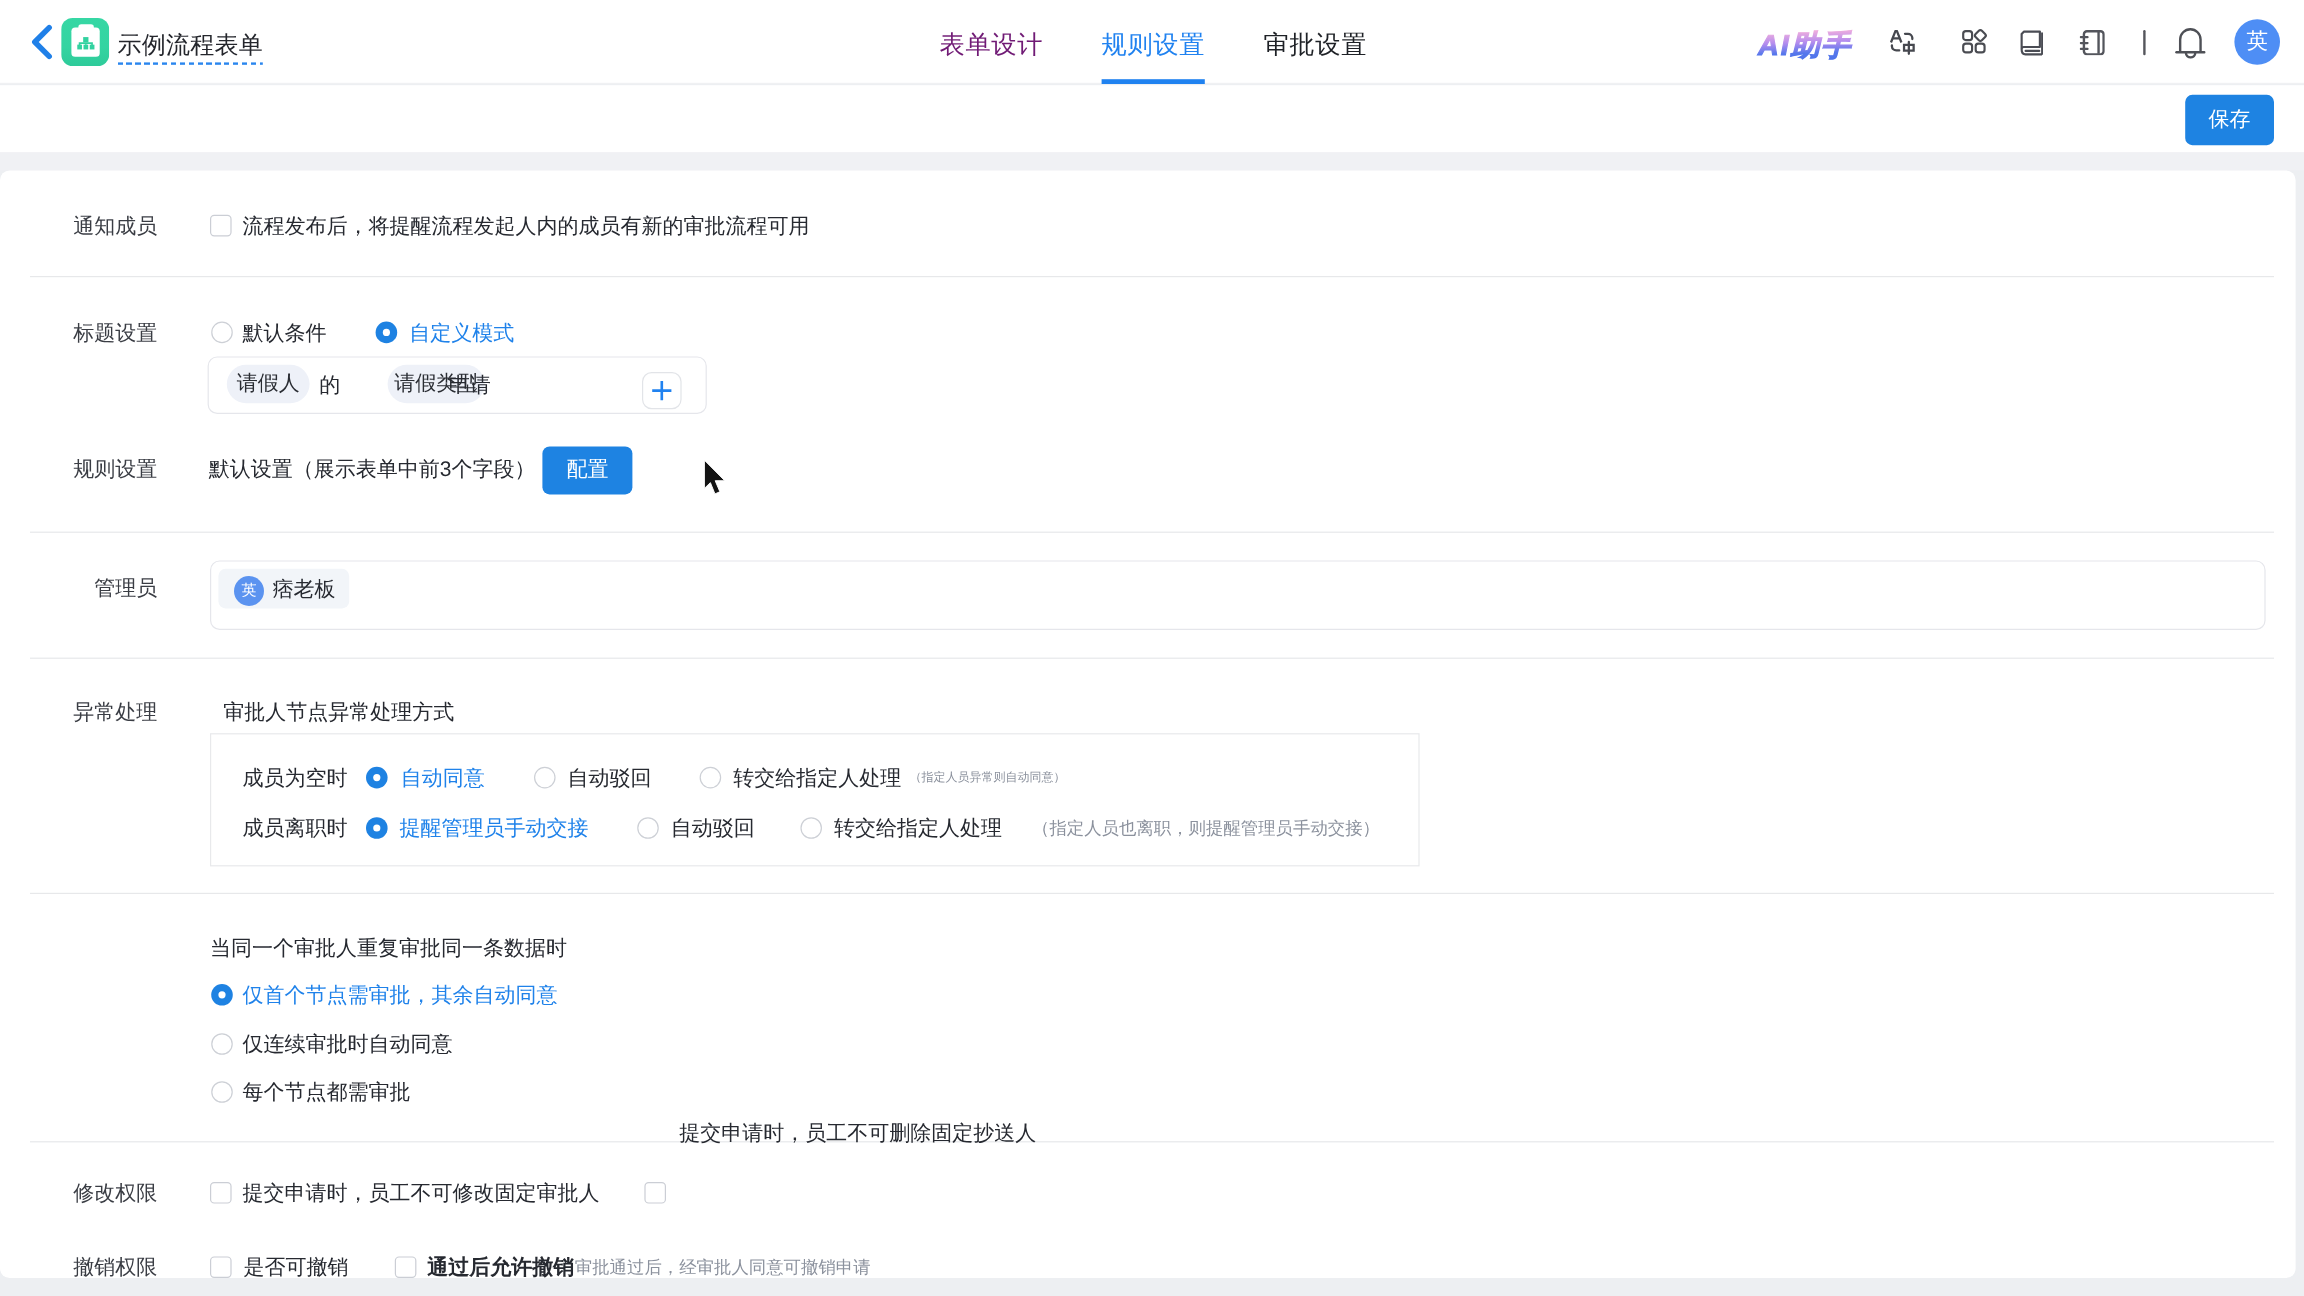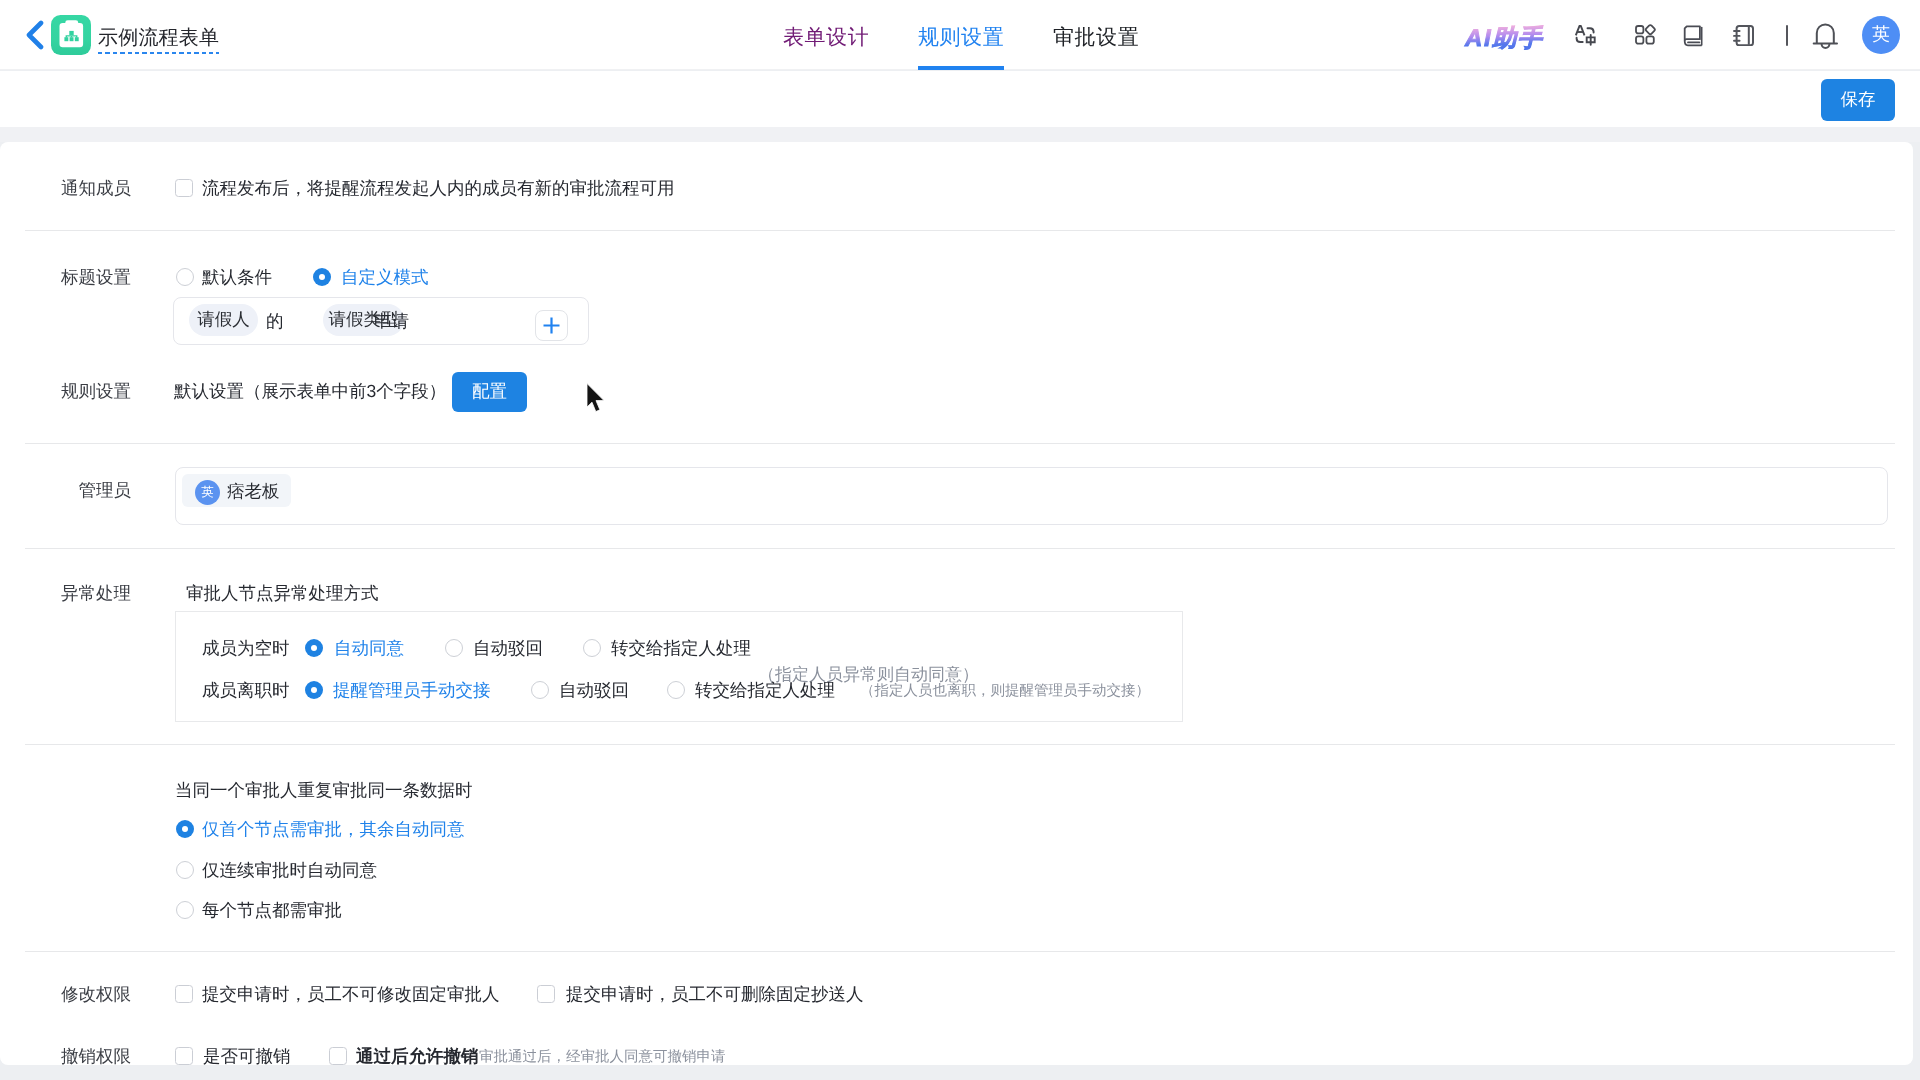--- a/index.html
+++ b/index.html
@@ -162,21 +162,21 @@
 <div class="lbl" style="top:582px;">异常处理</div>
 <div class="txt" style="left:174px;top:582px;font-weight:500;margin-left:12px;">审批人节点异常处理方式</div>
 <div class="abs" style="left:175px;top:611px;width:1008px;height:111px;border:1px solid #e8e9eb;"></div>
 <div class="txt" style="left:202px;top:637px;font-weight:500;">成员为空时</div>
 <div class="radio on" style="left:305px;top:639px;"></div>
 <div class="txt blue" style="left:334px;top:637px;">自动同意</div>
 <div class="radio" style="left:445px;top:639px;"></div>
 <div class="txt" style="left:473px;top:637px;">自动驳回</div>
 <div class="radio" style="left:583px;top:639px;"></div>
 <div class="txt" style="left:611px;top:637px;">转交给指定人处理</div>
-<div class="txt gray" style="left:758px;top:665px;font-size:17px;line-height:20px;">（指定人员异常则自动同意）</div>
+<div class="txt gray" style="left:758px;top:639px;font-size:10px;line-height:20px;">（指定人员异常则自动同意）</div>
 <div class="txt" style="left:202px;top:679px;font-weight:500;">成员离职时</div>
 <div class="radio on" style="left:305px;top:681px;"></div>
 <div class="txt blue" style="left:333px;top:679px;">提醒管理员手动交接</div>
 <div class="radio" style="left:531px;top:681px;"></div>
 <div class="txt" style="left:559px;top:679px;">自动驳回</div>
 <div class="radio" style="left:667px;top:681px;"></div>
 <div class="txt" style="left:695px;top:679px;">转交给指定人处理</div>
 <div class="txt gray" style="left:860px;top:681px;font-size:14.5px;line-height:20px;">（指定人员也离职，则提醒管理员手动交接）</div>
 <div class="sep" style="top:744px;"></div>
 
@@ -186,20 +186,20 @@
 <div class="radio" style="left:176px;top:861px;"></div>
 <div class="txt" style="left:202px;top:859px;">仅连续审批时自动同意</div>
 <div class="radio" style="left:176px;top:901px;"></div>
 <div class="txt" style="left:202px;top:899px;">每个节点都需审批</div>
 <div class="sep" style="top:951px;"></div>
 
 <div class="lbl" style="top:983px;">修改权限</div>
 <div class="cb" style="left:175px;top:985px;"></div>
 <div class="txt" style="left:202px;top:983px;">提交申请时，员工不可修改固定审批人</div>
 <div class="cb" style="left:537px;top:985px;"></div>
-<div class="txt" style="left:566px;top:983px;">提交申请时，员工不可删除固定抄送人</div>
+<div class="txt" style="left:566px;top:933px;">提交申请时，员工不可删除固定抄送人</div>
 
 <div class="lbl" style="top:1045px;">撤销权限</div>
 <div class="cb" style="left:175px;top:1047px;"></div>
 <div class="txt" style="left:203px;top:1045px;">是否可撤销</div>
 <div class="cb" style="left:329px;top:1047px;"></div>
 <div class="txt" style="left:356px;top:1045px;font-weight:600;">通过后允许撤销</div>
 <div class="txt gray" style="left:479px;top:1047px;font-size:14.5px;line-height:20px;">审批通过后，经审批人同意可撤销申请</div>
 
 </body></html>

